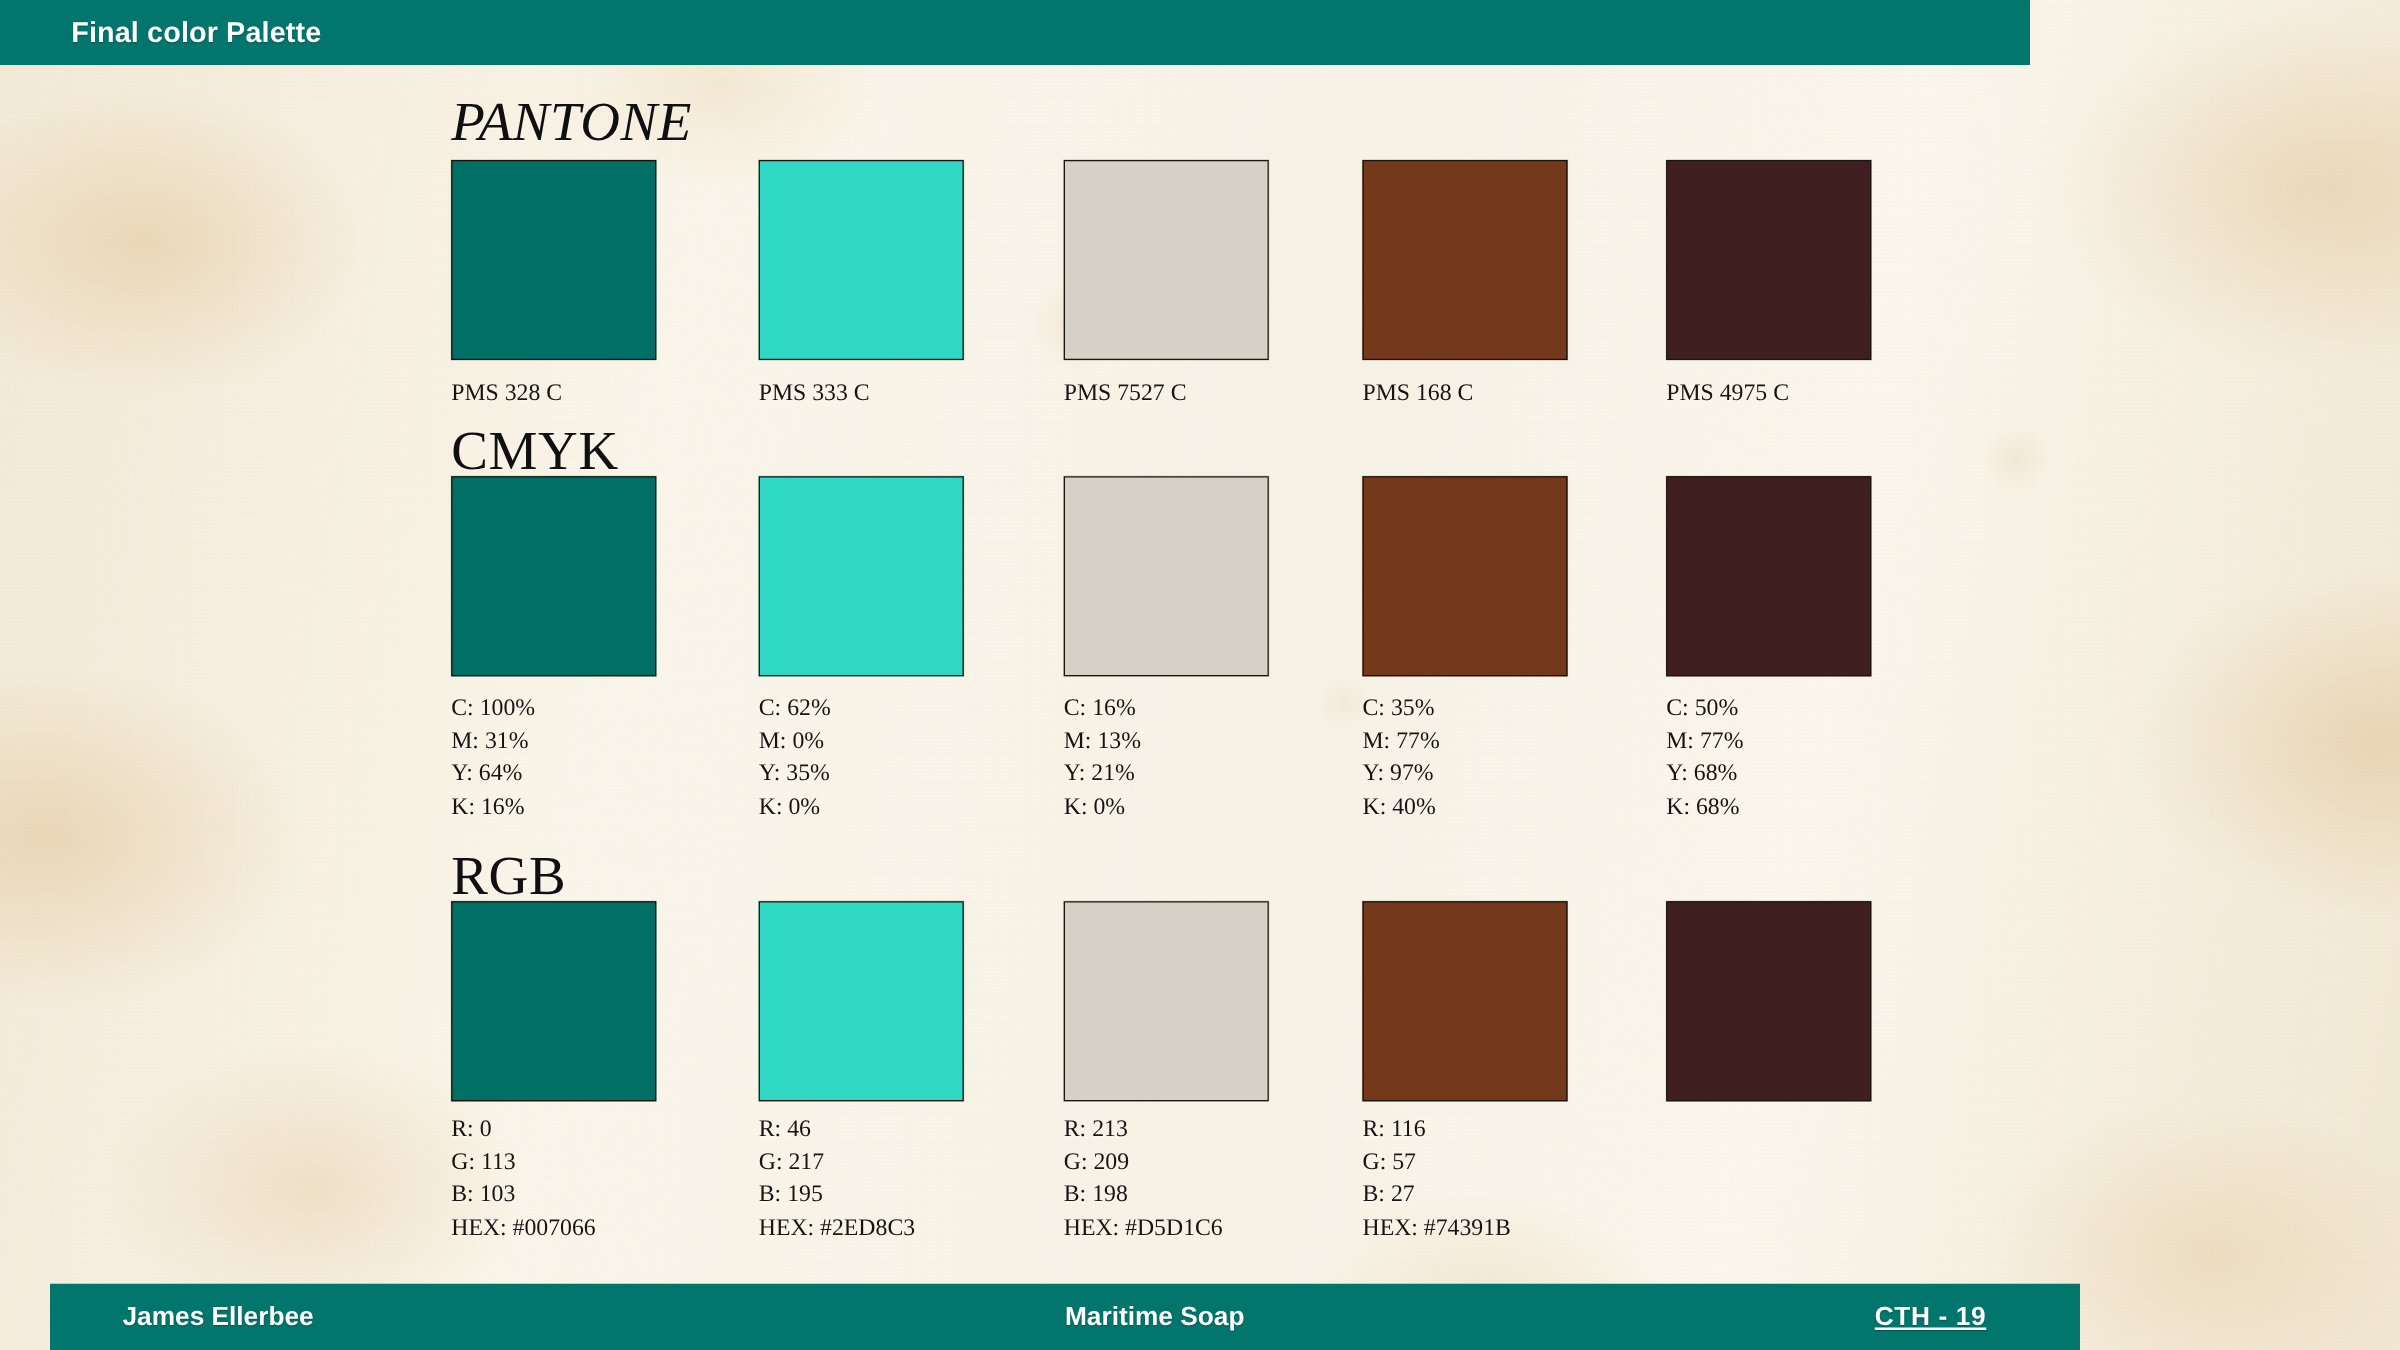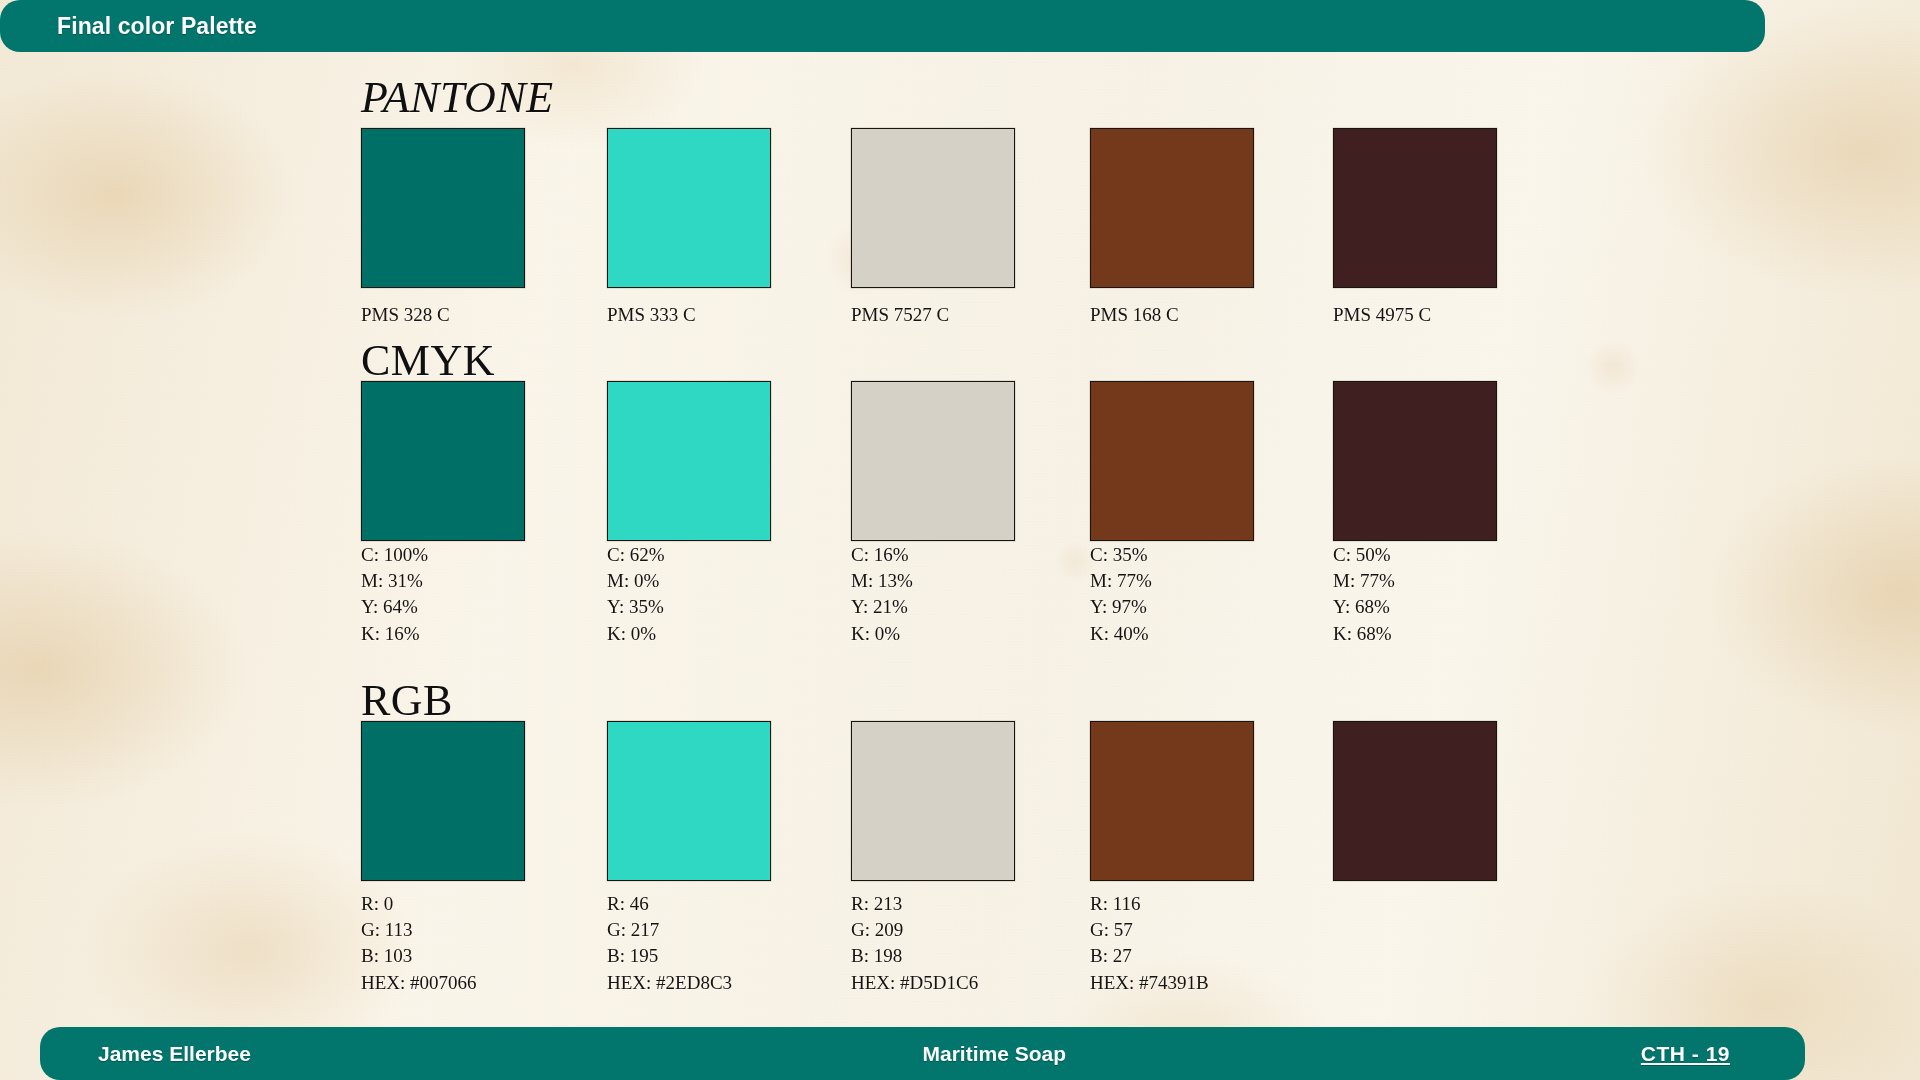--- a/index.html
+++ b/index.html
@@ -34,26 +34,25 @@
   #grain {
     position:absolute; inset:0; pointer-events:none;
     opacity:.30;
     background-image:
       repeating-linear-gradient(0deg,   rgba(190,160,115,.05) 0 1px, rgba(255,255,255,0) 1px 3px),
       repeating-linear-gradient(90deg,  rgba(190,160,115,.05) 0 1px, rgba(255,255,255,0) 1px 3px);
   }
 
   
   .bar {
-    position:absolute; left:0; width:1765px;
+    position:absolute; left:0; width:1624px;
     background:#02756c;
     font-family:"Liberation Sans", sans-serif;
     color:#ffffff;
     z-index:5;
-    border-radius:20px;
   }
   #header-bar { top:0; height:52px; }
   #header-title {
     position:absolute; left:57px; top:50%; transform:translateY(-50%);
     font-size:23px; font-weight:bold; letter-spacing:.1px;
     text-shadow:0 1px 1px rgba(0,0,0,.25);
   }
   #footer-bar { top:1027px; height:53px;margin-left:40px; }
   #footer-bar > span {
     position:absolute; top:50%; transform:translateY(-50%);
@@ -89,21 +88,21 @@
     text-shadow:0 1px 0 rgba(255,255,255,.45);
   }
 
   
   #sec-pantone .section-title { top:72px;font-style:italic; }
   #sec-pantone .swatch-row    { top:128px; }
   #sec-pantone .caption       { margin-top:14px; }
 
   #sec-cmyk .section-title { top:335px; }
   #sec-cmyk .swatch-row    { top:381px; }
-  #sec-cmyk .caption       { margin-top:1px; }
+  #sec-cmyk .caption       { margin-top:13px; }
 
   #sec-rgb .section-title { top:675px; }
   #sec-rgb .swatch-row    { top:721px; }
   #sec-rgb .caption       { }
 </style>
 </head>
 <body>
 
 <div id="slide">
   <div id="grain"></div>

